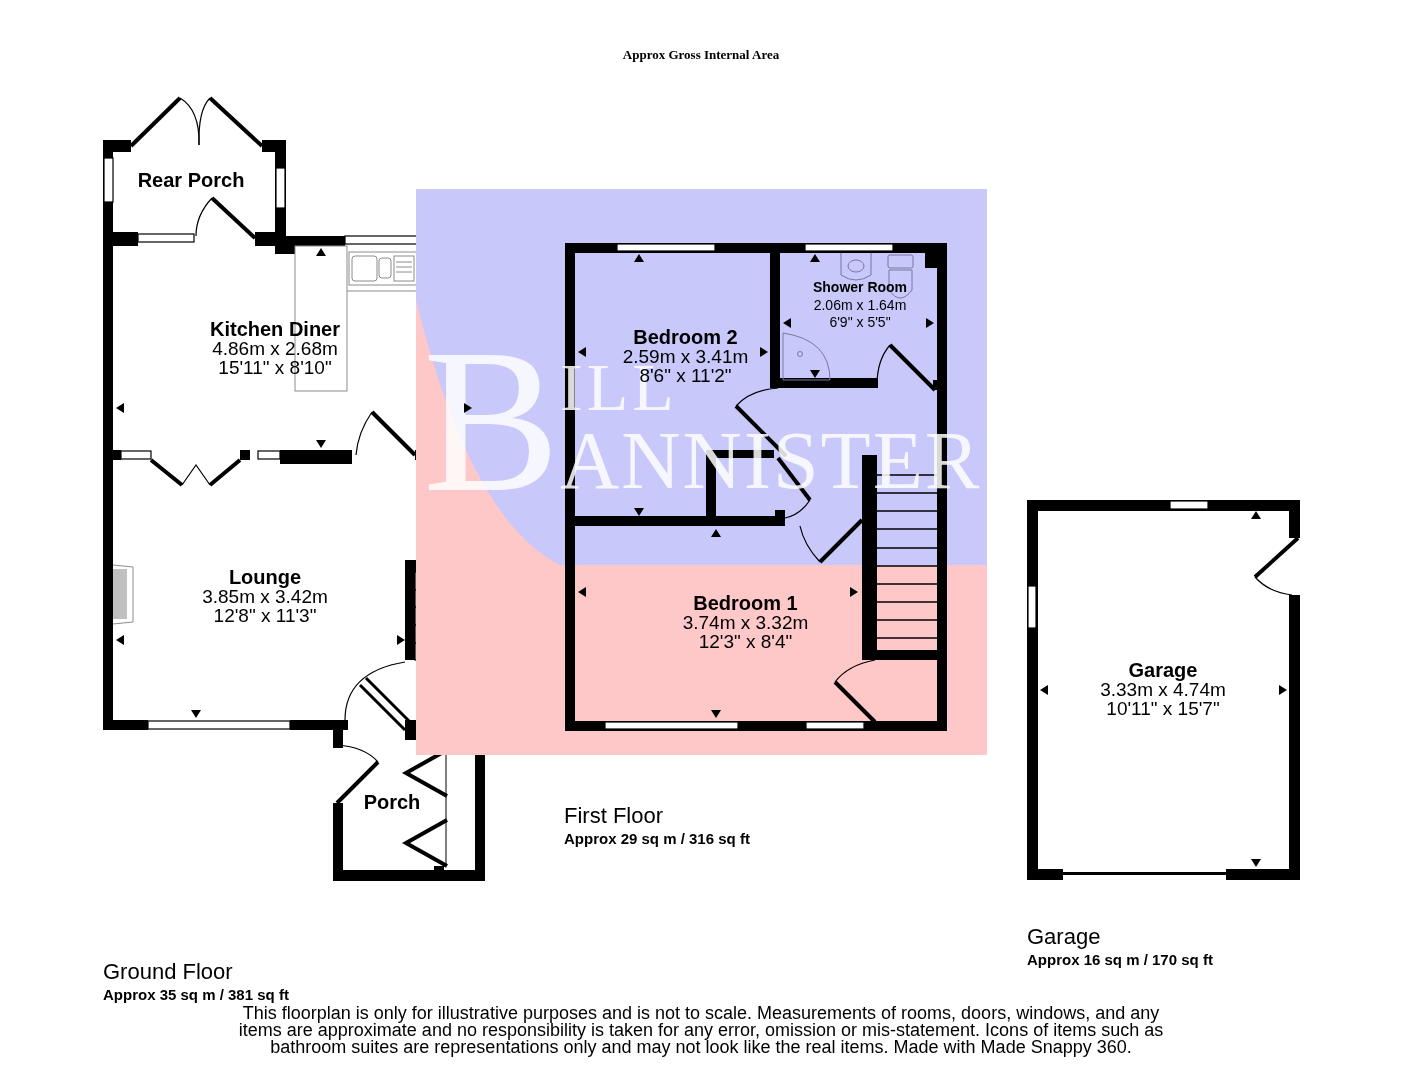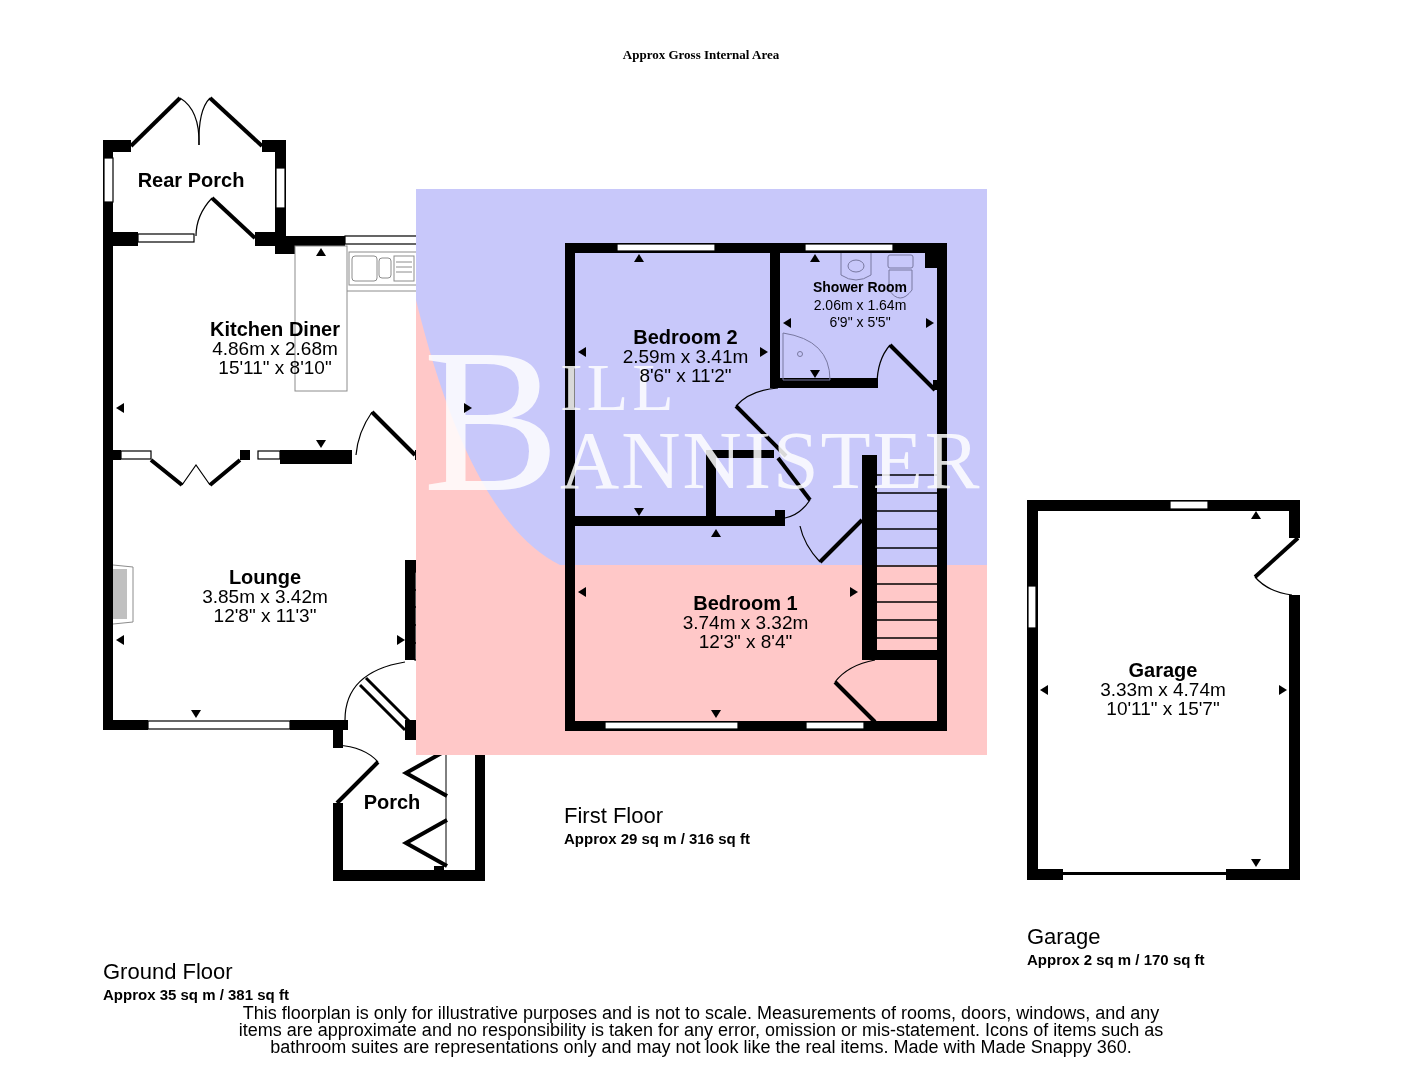--- a/index.html
+++ b/index.html
@@ -295,16 +295,16 @@
 <div class="abs" style="left:103px; top:959px;">
   <div class="floor-title">Ground Floor</div>
   <div class="floor-area">Approx 35 sq m / 381 sq ft</div>
 </div>
 <div class="abs" style="left:564px; top:775px;margin-top:28px;">
   <div class="floor-title">First Floor</div>
   <div class="floor-area">Approx 29 sq m / 316 sq ft</div>
 </div>
 <div class="abs" style="left:1027px; top:924px;">
   <div class="floor-title">Garage</div>
-  <div class="floor-area">Approx 2 sq m / 170 sq ft</div>
+  <div class="floor-area">Approx 16 sq m / 170 sq ft</div>
 </div>
 
 <div class="abs disclaimer">This floorplan is only for illustrative purposes and is not to scale. Measurements of rooms, doors, windows, and any items are approximate and no responsibility is taken for any error, omission or mis-statement. Icons of items such as bathroom suites are representations only and may not look like the real items. Made with Made Snappy 360.</div>
 
 </body></html>

